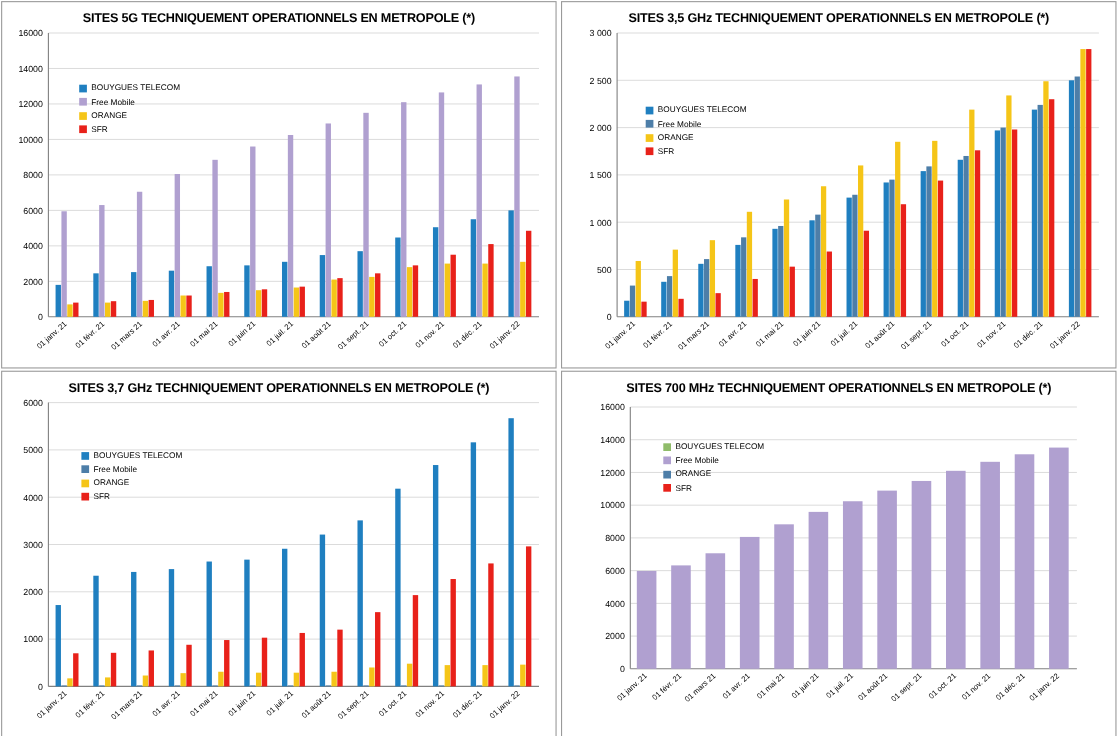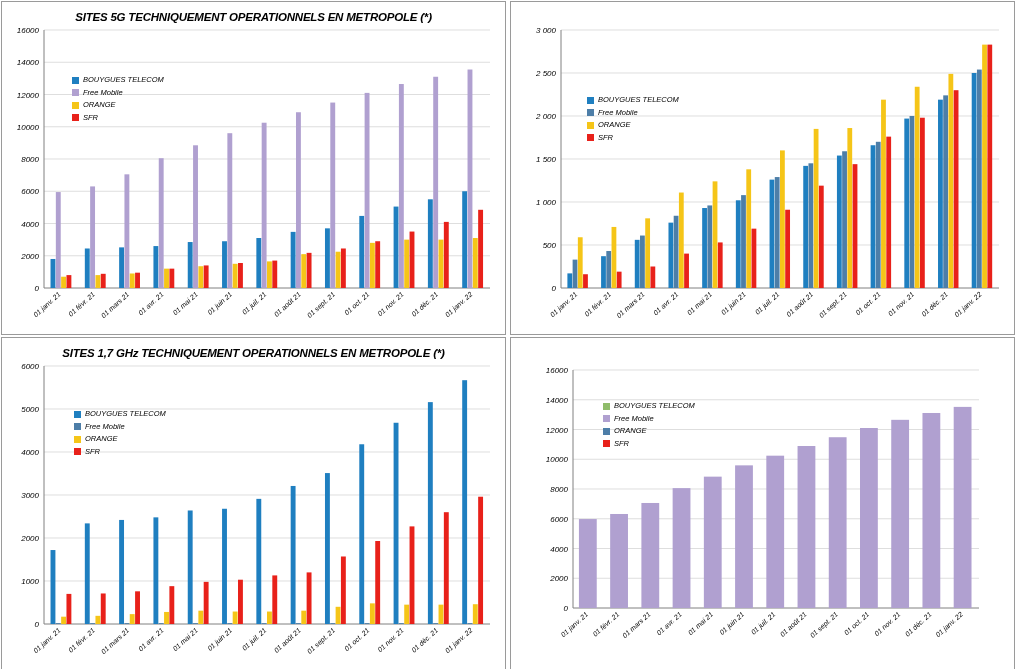--- a/index.html
+++ b/index.html
@@ -10,21 +10,20 @@
     overflow:hidden;
   }
   .grid{
     width:1016px;height:669px;
     display:grid;
     grid-template-columns:505px 505px;
     grid-template-rows:334px 334px;
     gap:2px 4px;
     padding:1px 1px;
     box-sizing:border-box;
-    font-style:italic;
   }
   .panel{
     border:1px solid #9a9a9a;
     box-sizing:border-box;
     position:relative;
     background:#fff;
   }
   .title{
     text-align:center;
     font-weight:bold;
@@ -158,20 +157,21 @@
           </div>
           <div class="row">
             <span class="sw" style="background: rgb(232, 33, 26);"></span>
             <span class="lbl">SFR</span>
           </div>
         </div>
       </div>
   </div>
 
   <div class="panel">
+    <div class="title">SITES 3,5 GHz TECHNIQUEMENT OPERATIONNELS EN METROPOLE (*)</div>
     <div class="plotwrap">
         <svg width="505" height="334" viewBox="0 0 505 334">
           <line x1="50" y1="286" x2="488" y2="286" stroke="#808080" stroke-width="1"></line>
           <text x="45" y="289" text-anchor="end" font-size="8" fill="#000" font-family="&quot;Liberation Sans&quot;, sans-serif">0</text>
           <line x1="50" y1="243" x2="488" y2="243" stroke="#d0d0d0" stroke-width="0.7"></line>
           <text x="45" y="246" text-anchor="end" font-size="8" fill="#000" font-family="&quot;Liberation Sans&quot;, sans-serif">500</text>
           <line x1="50" y1="200" x2="488" y2="200" stroke="#d0d0d0" stroke-width="0.7"></line>
           <text x="45" y="203" text-anchor="end" font-size="8" fill="#000" font-family="&quot;Liberation Sans&quot;, sans-serif">1 000</text>
           <line x1="50" y1="157" x2="488" y2="157" stroke="#d0d0d0" stroke-width="0.7"></line>
           <text x="45" y="160" text-anchor="end" font-size="8" fill="#000" font-family="&quot;Liberation Sans&quot;, sans-serif">1 500</text>
@@ -263,21 +263,21 @@
           </div>
           <div class="row">
             <span class="sw" style="background: rgb(232, 33, 26);"></span>
             <span class="lbl">SFR</span>
           </div>
         </div>
       </div>
   </div>
 
   <div class="panel">
-    <div class="title">SITES 1,7 GHz TECHNIQUEMENT OPERATIONNELS EN METROPOLE (*)</div>
+    <div class="title">SITES 3,7 GHz TECHNIQUEMENT OPERATIONNELS EN METROPOLE (*)</div>
     <div class="plotwrap">
         <svg width="505" height="334" viewBox="0 0 505 334">
           <line x1="42" y1="286" x2="488" y2="286" stroke="#808080" stroke-width="1"></line>
           <text x="37" y="289" text-anchor="end" font-size="8" fill="#000" font-family="&quot;Liberation Sans&quot;, sans-serif">0</text>
           <line x1="42" y1="243" x2="488" y2="243" stroke="#d0d0d0" stroke-width="0.7"></line>
           <text x="37" y="246" text-anchor="end" font-size="8" fill="#000" font-family="&quot;Liberation Sans&quot;, sans-serif">1000</text>
           <line x1="42" y1="200" x2="488" y2="200" stroke="#d0d0d0" stroke-width="0.7"></line>
           <text x="37" y="203" text-anchor="end" font-size="8" fill="#000" font-family="&quot;Liberation Sans&quot;, sans-serif">2000</text>
           <line x1="42" y1="157" x2="488" y2="157" stroke="#d0d0d0" stroke-width="0.7"></line>
           <text x="37" y="160" text-anchor="end" font-size="8" fill="#000" font-family="&quot;Liberation Sans&quot;, sans-serif">3000</text>
@@ -369,20 +369,21 @@
           </div>
           <div class="row">
             <span class="sw" style="background: rgb(232, 33, 26);"></span>
             <span class="lbl">SFR</span>
           </div>
         </div>
       </div>
   </div>
 
   <div class="panel">
+    <div class="title">SITES 700 MHz TECHNIQUEMENT OPERATIONNELS EN METROPOLE (*)</div>
     <div class="plotwrap">
         <svg width="505" height="334" viewBox="0 0 505 334">
           <line x1="62" y1="270" x2="468" y2="270" stroke="#808080" stroke-width="1"></line>
           <text x="57" y="273" text-anchor="end" font-size="8" fill="#000" font-family="&quot;Liberation Sans&quot;, sans-serif">0</text>
           <line x1="62" y1="240.25" x2="468" y2="240.25" stroke="#d0d0d0" stroke-width="0.7"></line>
           <text x="57" y="243.25" text-anchor="end" font-size="8" fill="#000" font-family="&quot;Liberation Sans&quot;, sans-serif">2000</text>
           <line x1="62" y1="210.5" x2="468" y2="210.5" stroke="#d0d0d0" stroke-width="0.7"></line>
           <text x="57" y="213.5" text-anchor="end" font-size="8" fill="#000" font-family="&quot;Liberation Sans&quot;, sans-serif">4000</text>
           <line x1="62" y1="180.75" x2="468" y2="180.75" stroke="#d0d0d0" stroke-width="0.7"></line>
           <text x="57" y="183.75" text-anchor="end" font-size="8" fill="#000" font-family="&quot;Liberation Sans&quot;, sans-serif">6000</text>

